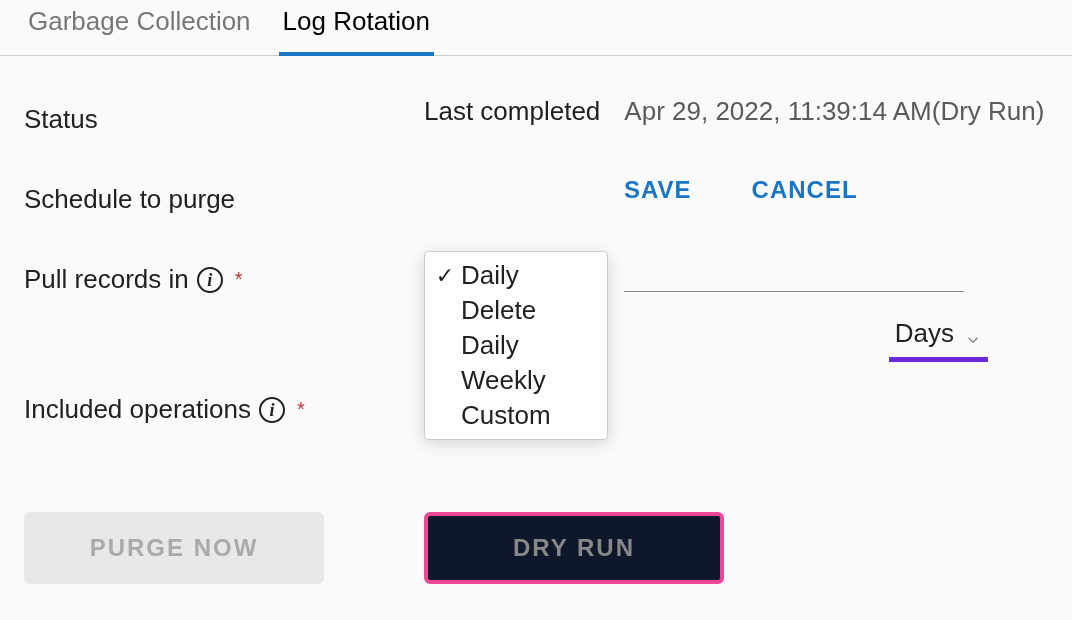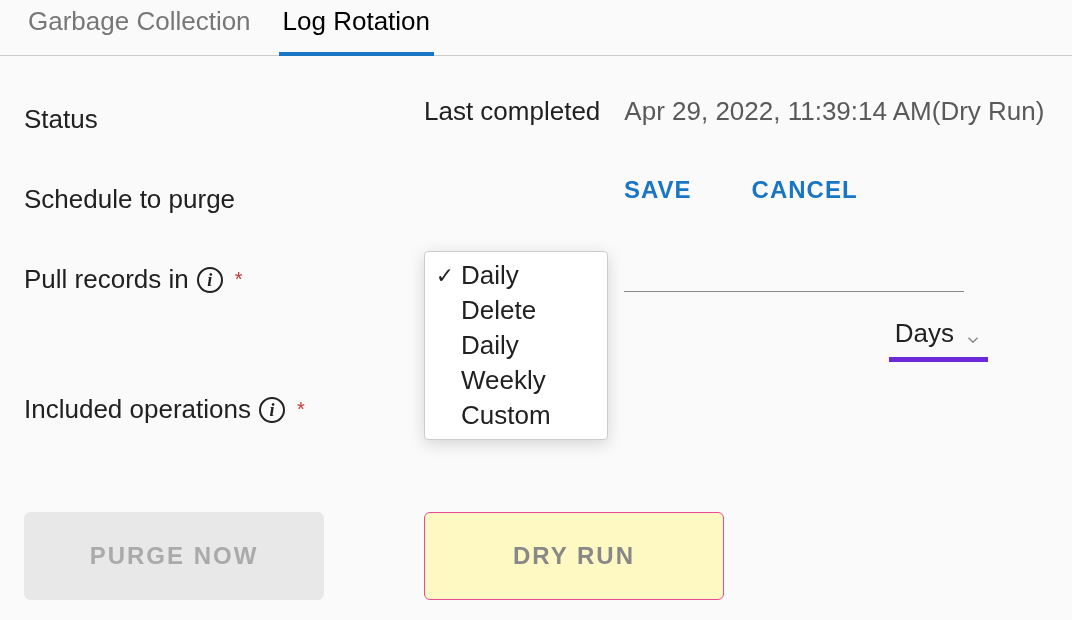--- a/index.html
+++ b/index.html
@@ -156,40 +156,40 @@
     display: inline-block;
     text-align: center;
     font-size: 22px;
   }
   .btn-row {
     display: flex;
     gap: 100px;
     margin-top: 70px;
   }
   .btn {
-    height: 88px;
+    height: 72px;
     padding: 0 40px;
     font-size: 24px;
     letter-spacing: 2px;
     font-weight: 600;
     border-radius: 6px;
     display: inline-flex;
     align-items: center;
     justify-content: center;
     min-width: 300px;
   }
   .btn-disabled {
     background: #e8e8e8;
     color: #aaaaaa;
     border: none;
   }
   .btn-outline {
-    background: #fef9c3;
+    background: #0f172a;
     color: #888;
-    border: 1px solid #ec4899;
+    border: 4px solid #ec4899;
   }
 </style>
 </head>
 <body>
 
 <div class="tabs">
   <div class="tab">Garbage Collection</div>
   <div class="tab active">Log Rotation</div>
 </div>
 

